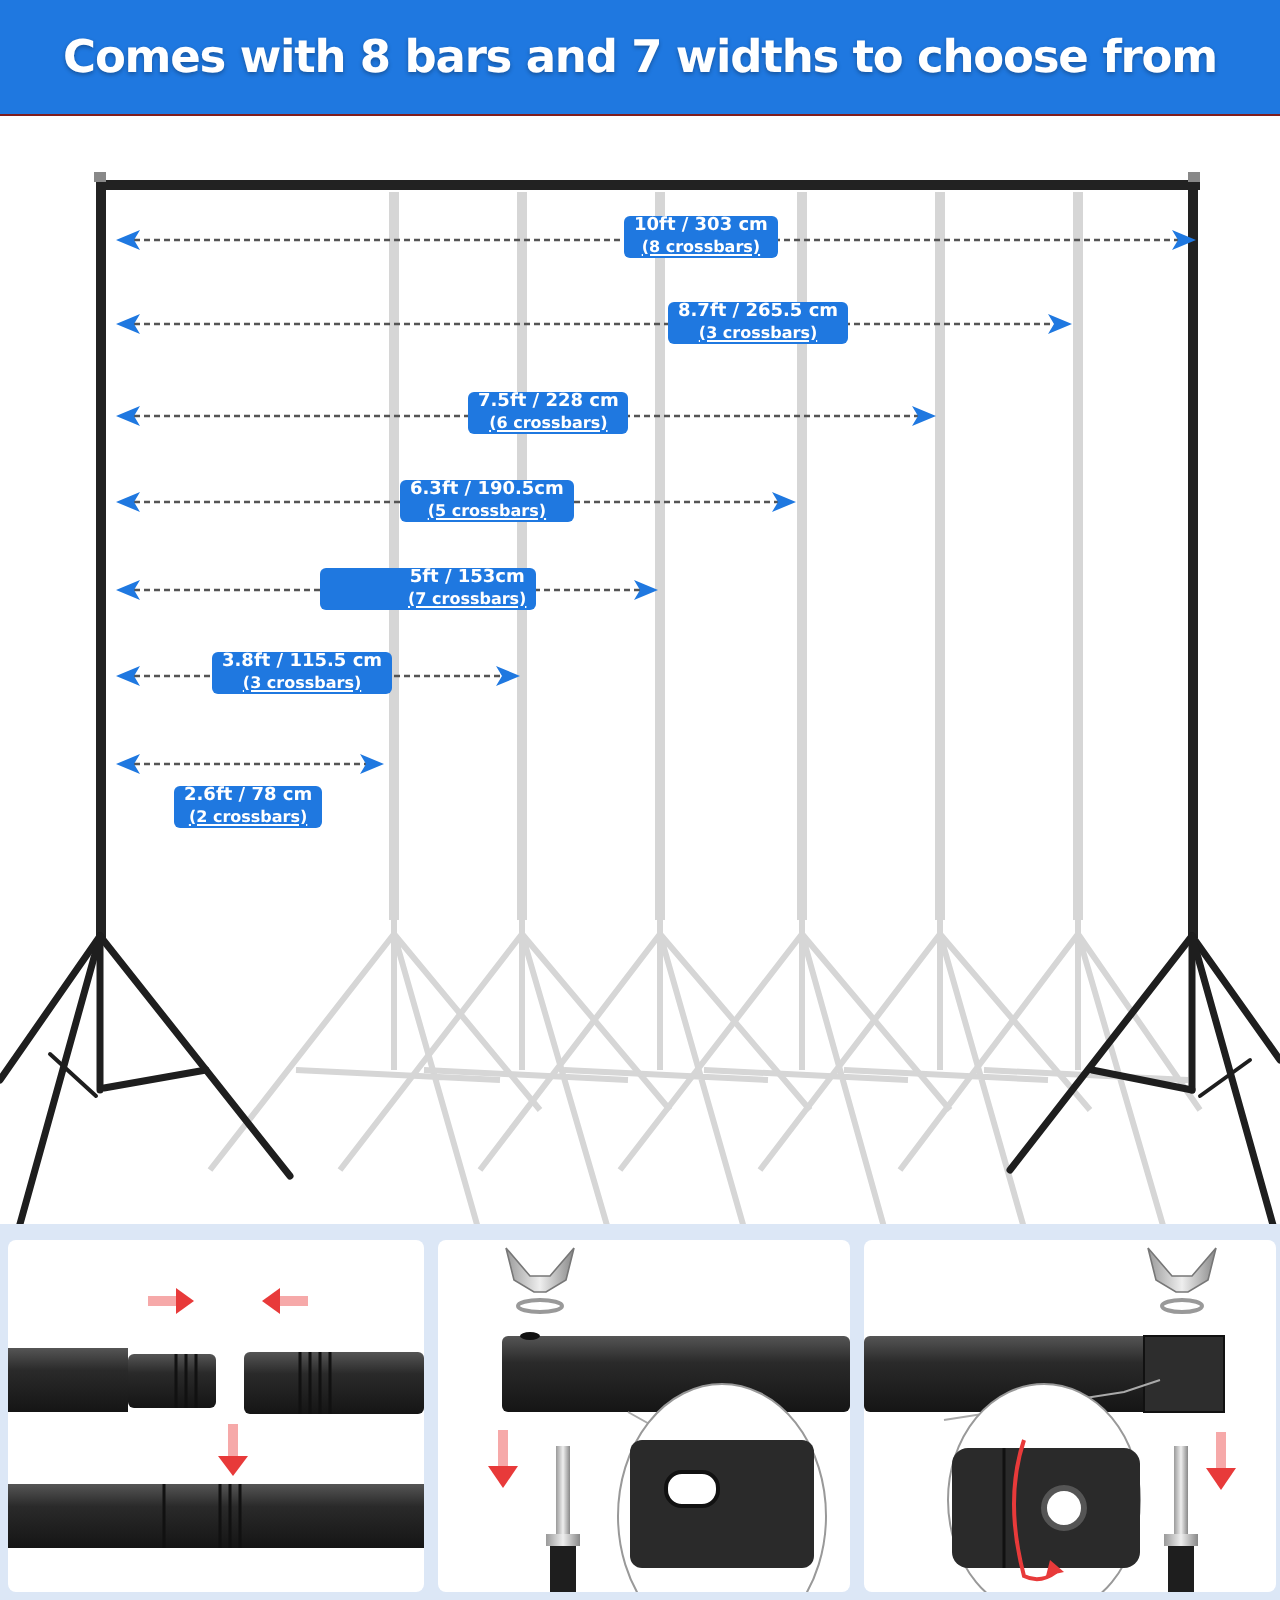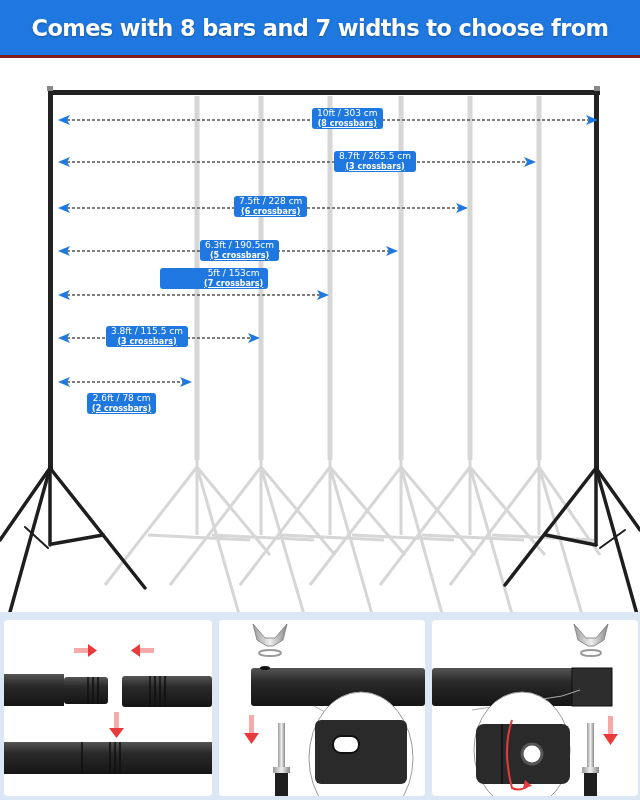--- a/index.html
+++ b/index.html
@@ -1,22 +1,22 @@
 <!DOCTYPE html>
 <html><head>
 <meta charset="utf-8">
 <style>
   * { box-sizing: border-box; margin: 0; padding: 0; }
   body { width: 640px; height: 800px; background: #ffffff; font-family: "DejaVu Sans", sans-serif; overflow: hidden; position: relative; }
-  .banner { position: absolute; left: 0; top: 0; width: 640px; height: 58px; background: #1f78e0; border-bottom: 3px solid #7f1d1d; display: flex; align-items: center; justify-content: center; }
+  .banner { position: absolute; left: 0; top: 0; width: 640px; height: 58px; background: #1f78e0; border-bottom: 1px solid #7f1d1d; display: flex; align-items: center; justify-content: center; }
   .banner-text { color: #fff; font-family: "DejaVu Sans", sans-serif; font-weight: bold; font-size: 22.5px; letter-spacing: -0.6px; text-shadow: 0 1px 2px rgba(0,0,0,.3); }
   .stage { position: absolute; left: 0; top: 60px; width: 640px; height: 555px; }
   .stage svg { position: absolute; left: 0; top: 0; }
   .label { position: absolute; background: #1f78e0; color: #fff; border-radius: 3px; font-family: "DejaVu Sans", sans-serif; text-align: center; line-height: 9.5px; padding: 1px 5px; white-space: nowrap; }
-  .label .l1 { display: block; font-size: 9px; font-weight: normal; }
+  .label .l1 { display: block; font-size: 9px; font-weight: bold; }
   .label .l2 { display: block; font-size: 8px; font-weight: bold; text-decoration: underline; }
   .panels { position: absolute; left: 0; top: 612px; width: 640px; height: 188px; background: #dce7f6; }
   .panel { position: absolute; top: 8px; height: 176px; background: #fff; border-radius: 4px; overflow: hidden; }
   .p1 { left: 4px; width: 208px; }
   .p2 { left: 219px; width: 206px; }
   .p3 { left: 432px; width: 206px; }
 </style>
 </head>
 <body>
 
@@ -109,21 +109,21 @@
     <span class="l2">(3 crossbars)</span>
   </div>
   <div class="label" style="left:234px; top:136px;">
     <span class="l1">7.5ft / 228 cm</span>
     <span class="l2">(6 crossbars)</span>
   </div>
   <div class="label" style="left:200px; top:180px;">
     <span class="l1">6.3ft / 190.5cm</span>
     <span class="l2">(5 crossbars)</span>
   </div>
-  <div class="label" style="left:160px; top:208px;padding-left:44px;">
+  <div class="label" style="left:160px; top:224px;padding-left:44px;">
     <span class="l1">5ft / 153cm</span>
     <span class="l2">(7 crossbars)</span>
   </div>
   <div class="label" style="left:106px; top:266px;">
     <span class="l1">3.8ft / 115.5 cm</span>
     <span class="l2">(3 crossbars)</span>
   </div>
   <div class="label" style="left:87px; top:310px;margin-top:23px;">
     <span class="l1">2.6ft / 78 cm</span>
     <span class="l2">(2 crossbars)</span>

